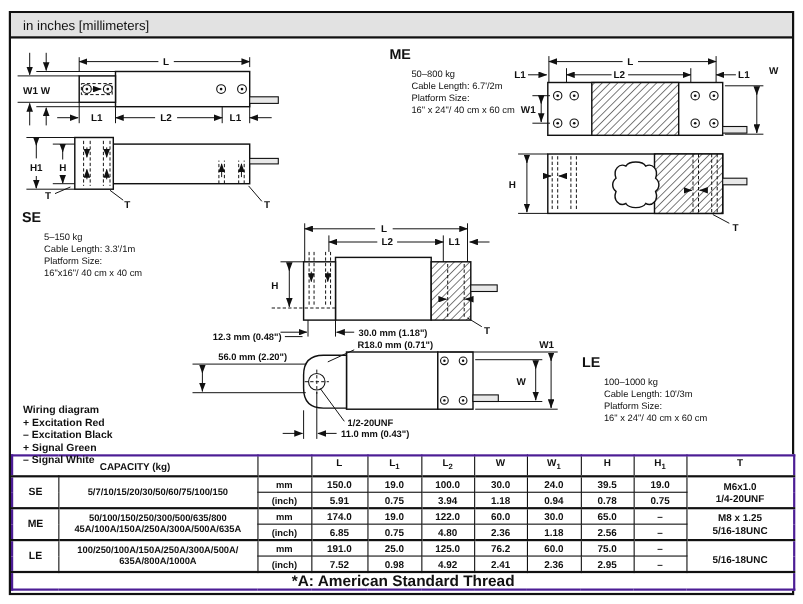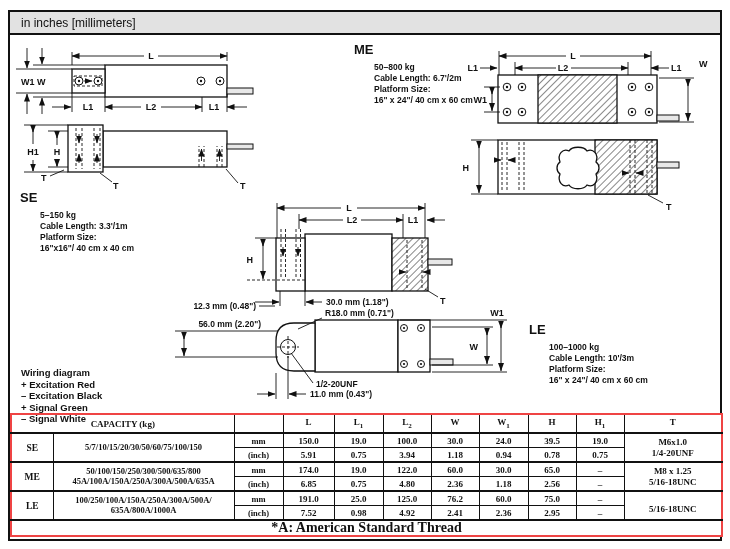--- a/index.html
+++ b/index.html
@@ -6,25 +6,25 @@
   body{width:730px;height:549px;position:relative;font-family:"Liberation Sans",sans-serif;color:#111;overflow:hidden;}
   .frame{position:absolute;left:8px;top:10px;width:714px;height:531px;border:2px solid #111;box-sizing:border-box;background:#fff;z-index:1;}
   .titlebar{height:21px;background:#e2e2e2;border-bottom:2px solid #111;display:flex;align-items:center;padding-left:6px;}
   .titlebar .tmain{font-weight:bold;font-size:13.5px;letter-spacing:0.2px;}
   .titlebar .tsuffix{font-weight:normal;font-size:12px;margin-left:5px;}
   svg.draw{position:absolute;left:0;top:0;z-index:3;pointer-events:none;}
   svg.draw text{font-family:"Liberation Sans",sans-serif;font-weight:bold;fill:#111;font-size:9px;}
   svg.draw text.sm{font-size:8.5px;}
   .info{position:absolute;z-index:6;}
   .info .hd{font-size:13px;font-weight:bold;margin:0 0 5px 0;}
-  .info .ln{font-size:8.5px;font-weight:bold;line-height:11px;white-space:nowrap;padding-left:20px;}
+  .info .ln{font-size:8.5px;font-weight:normal;line-height:11px;white-space:nowrap;padding-left:20px;}
   #wiring{position:absolute;left:21px;top:367px;z-index:7;}
   #wiring .hd{font-size:9.5px;font-weight:bold;line-height:11.5px;}
   #wiring .ln{font-size:9.5px;font-weight:bold;line-height:11.5px;white-space:nowrap;}
-  #spec-table{position:absolute;left:10px;top:413px;z-index:5;border-collapse:collapse;table-layout:fixed;width:711px;border:2px solid #ef4444;background:#fff;font-family:Liberation Serif, serif;}
+  #spec-table{position:absolute;left:10px;top:413px;z-index:5;border-collapse:collapse;table-layout:fixed;width:711px;border:2px solid #4c1d95;background:#fff;}
   #spec-table td,#spec-table th{border:1px solid #111;padding:0;text-align:center;vertical-align:middle;font-size:9px;font-weight:bold;line-height:10px;overflow:hidden;}
   #spec-table tr.hdr th{height:17px;border-bottom:2px solid #111;}
   #spec-table tr.sub1 td{height:13px;}
   #spec-table tr.sub2 td{height:13px;}
   #spec-table tr.block td{border-top:2px solid #111;}
   #spec-table td.model{font-size:9.5px;}
   #spec-table td.cap{font-size:8.5px;}
   #spec-table td.unit{font-size:8.5px;}
   #spec-table .capline{display:block;line-height:9.5px;}
   #spec-table td.thr .capline{line-height:10.5px;}

